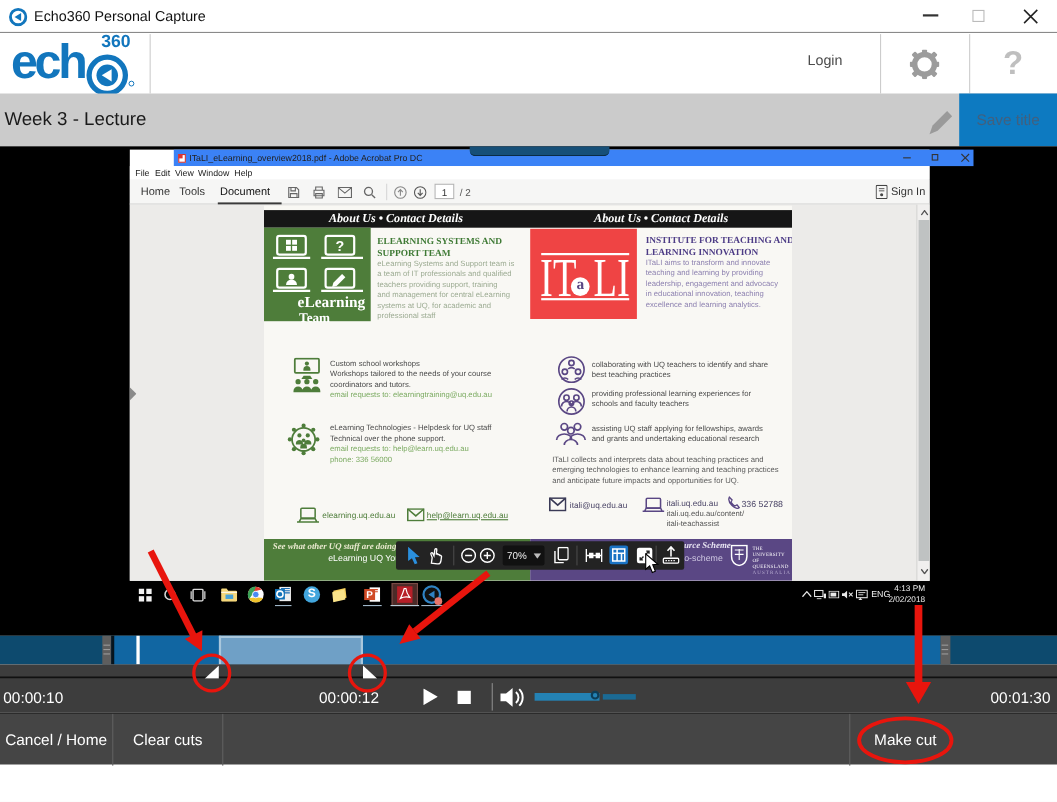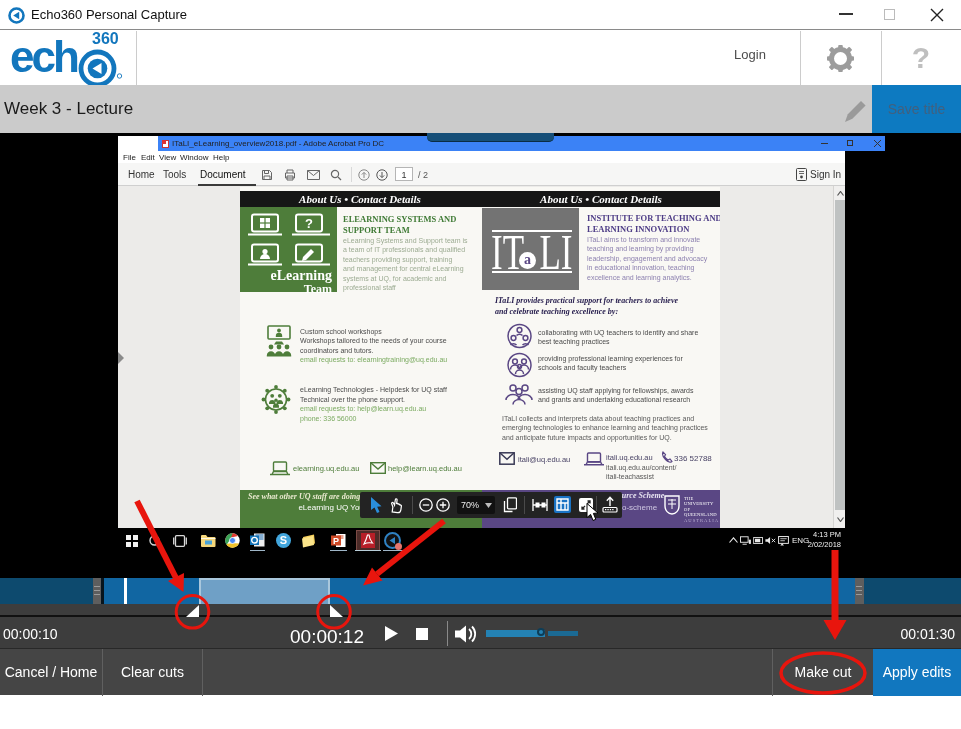--- a/index.html
+++ b/index.html
@@ -171,27 +171,27 @@
                   <rect x="17.6" y="5" width="4.4" height="4.4"></rect>
                   <rect x="12" y="10.6" width="4.4" height="4.4"></rect>
                   <rect x="17.6" y="10.6" width="4.4" height="4.4"></rect>
                 </g>
               <text x="61" y="15" font-size="13" font-weight="bold" fill="#fff" text-anchor="middle">?</text>
               <circle cx="17" cy="38.5" r="2.6" fill="#fff"></circle>
               <path d="M12,46 a5,5 0 0 1 10,0 z" fill="#fff"></path>
               <path d="M55,44 l8,-8 l3,3 l-8,8 l-4,1 z" fill="#fff"></path>
             </svg>
             <div class="abs" style="left:0;top:61px;width:92px;text-align:right;font-family:'Liberation Serif',serif;font-weight:bold;font-size:14px;color:#fff;">eLearning</div>
-            <div class="abs" style="left:0;top:75px;width:92px;text-align:right;font-family:'Liberation Serif',serif;font-weight:bold;font-size:12px;color:#fff;">Team</div>
+            <div class="abs" style="left:0;top:75px;width:92px;text-align:center;font-family:'Liberation Serif',serif;font-weight:bold;font-size:12px;color:#fff;">Team</div>
           </div>
 
           <div class="abs" style="left:103px;top:27px;font-family:'Liberation Serif',serif;font-weight:bold;font-size:8.5px;line-height:10.5px;color:#3f7a35;white-space:nowrap;">ELEARNING SYSTEMS AND<br>SUPPORT TEAM</div>
           <div class="abs" style="left:103px;top:49px;font-size:7px;line-height:9.4px;color:#9cab92;white-space:nowrap;">eLearning Systems and Support team is<br>a team of IT professionals and qualified<br>teachers providing support, training<br>and management for central eLearning<br>systems at UQ, for academic and<br>professional staff</div>
 
-          <div class="abs" style="left:242px;top:21px;width:97px;height:82px;background:#737373;">
+          <div class="abs" style="left:242px;top:21px;width:97px;height:82px;background:#ef4444;">
             <div class="abs" style="left:10px;top:22px;width:80px;height:2px;background:#fff;"></div>
             <div class="abs" style="left:10px;top:63px;width:80px;height:2px;background:#fff;"></div>
             <div class="abs" style="left:9px;top:15px;font-family:'Liberation Serif',serif;font-size:50px;color:#fff;transform:scaleX(0.7);transform-origin:0 0;white-space:nowrap;">IT<span style="display:inline-block;width:22px;"></span>LI</div>
             <div class="abs" style="left:37px;top:44px;width:17px;height:17px;background:#fff;border-radius:50%;text-align:center;font-family:'Liberation Serif',serif;font-weight:bold;font-size:14px;line-height:16px;color:#5a4784;">a</div>
           </div>
 
           <div class="abs" style="left:347px;top:26px;font-family:'Liberation Serif',serif;font-weight:bold;font-size:8.5px;line-height:10.5px;color:#4d3c86;white-space:nowrap;">INSTITUTE FOR TEACHING AND<br>LEARNING INNOVATION</div>
           <div class="abs" style="left:347px;top:48px;font-size:7px;line-height:9.4px;color:#8d81b0;white-space:nowrap;">ITaLI aims to transform and innovate<br>teaching and learning by providing<br>leadership, engagement and advocacy<br>in educational innovation, teaching<br>excellence and learning analytics.</div>
 
 
@@ -235,23 +235,22 @@
 
           <svg class="abs" style="left:30px;top:274px;" width="20" height="16" viewBox="0 0 20 16">
             <rect x="3.5" y="1" width="13" height="9" rx="1" fill="none" stroke="#4e7d3a" stroke-width="1.4"></rect>
             <path d="M0,13.5 h20 M2,13.5 l1.5,-3 h13 l1.5,3" fill="none" stroke="#4e7d3a" stroke-width="1.4"></path>
           </svg>
           <div class="abs" style="left:53px;top:277px;font-size:7.5px;color:#4e7d3a;">elearning.uq.edu.au</div>
           <svg class="abs" style="left:130px;top:275px;" width="16" height="12" viewBox="0 0 16 12">
             <rect x="0.7" y="0.7" width="14.6" height="10.6" fill="none" stroke="#4e7d3a" stroke-width="1.4"></rect>
             <path d="M0.7,0.7 L8,7 L15.3,0.7" fill="none" stroke="#4e7d3a" stroke-width="1.4"></path>
           </svg>
-          <div class="abs" style="left:148px;top:277px;font-size:7.5px;color:#4e7d3a;">help@learn.uq.edu.au</div>
-
-          <div class="abs" style="left:255px;top:109px;font-family:'Liberation Serif',serif;font-style:italic;font-weight:bold;font-size:8px;line-height:10.5px;color:#2a2150;white-space:nowrap;">ITaLI provides practical support for teachers to achieve<br>and celebrate teaching excellence by:</div>
+          <div class="abs" style="left:148px;top:277px;font-size:7.5px;color:#4e7d3a;text-decoration:underline;">help@learn.uq.edu.au</div>
+
 
           <svg class="abs" style="left:266px;top:136px;" width="27" height="28" viewBox="0 0 27 28">
             <g fill="none" stroke="#5a4784" stroke-width="1.5">
               <circle cx="13.5" cy="13" r="11.5"></circle>
               <circle cx="13.5" cy="7" r="2.4"></circle>
                 <circle cx="7.5" cy="15" r="2.4"></circle>
                 <circle cx="19.5" cy="15" r="2.4"></circle>
               <path d="M4.5,22 a4,4 0 0 1 6,0 M10.5,12.5 a4,4 0 0 1 6,0 M16.5,22 a4,4 0 0 1 6,0"></path>
             </g>
           </svg>
@@ -483,21 +482,21 @@
     <svg class="abs" style="left:186px;top:1px;" width="13" height="12" viewBox="0 0 13 12">
       <polygon points="13,0 13,12 0,12" fill="#fff"></polygon>
     </svg>
     <svg class="abs" style="left:330px;top:1px;" width="13" height="12" viewBox="0 0 13 12">
       <polygon points="0,0 13,12 0,12" fill="#fff"></polygon>
     </svg>
   </div>
 
   <div class="abs" style="left:0;top:617px;width:961px;height:31px;background:#3d3d3d;">
     <div class="abs" style="left:3px;top:9px;font-size:14px;color:#fff;">00:00:10</div>
-    <div class="abs" style="left:290px;top:9px;font-size:19px;color:#fff;">00:00:12</div>
+    <div class="abs" style="left:290px;top:9px;font-size:14px;color:#fff;">00:00:12</div>
     <svg class="abs" style="left:384px;top:9px;" width="14" height="15" viewBox="0 0 14 15">
       <polygon points="1,0 14,7.5 1,15" fill="#fff"></polygon>
     </svg>
     <div class="abs" style="left:416px;top:11px;width:12px;height:12px;background:#fff;"></div>
     <div class="abs" style="left:447px;top:4px;width:1px;height:25px;background:#8a8a8a;"></div>
     <svg class="abs" style="left:453px;top:7px;" width="30" height="20" viewBox="0 0 30 20">
       <polygon points="2,6.5 7,6.5 13,1.5 13,18.5 7,13.5 2,13.5" fill="#fff"></polygon>
       <path d="M16,5 a6.5,6.5 0 0 1 0,10" fill="none" stroke="#fff" stroke-width="1.8"></path>
       <path d="M19,2.5 a10.5,10.5 0 0 1 0,15" fill="none" stroke="#fff" stroke-width="1.8"></path>
     </svg>
@@ -507,23 +506,20 @@
     <div class="abs" style="left:855px;top:9px;width:100px;text-align:right;font-size:14px;color:#fff;">00:01:30</div>
   </div>
 
   <div class="abs" style="left:0;top:648px;width:961px;height:47px;background:#454545;border-top:1px solid #282828;">
     <div class="abs" style="left:0;top:15px;width:102px;text-align:center;font-size:14px;color:#fff;">Cancel / Home</div>
     <div class="abs" style="left:102px;top:0;width:1px;height:47px;background:#606060;"></div>
     <div class="abs" style="left:103px;top:15px;width:99px;text-align:center;font-size:14px;color:#fff;">Clear cuts</div>
     <div class="abs" style="left:202px;top:0;width:1px;height:47px;background:#606060;"></div>
     <div class="abs" style="left:772px;top:0;width:1px;height:47px;background:#606060;"></div>
     <div class="abs" style="left:773px;top:15px;width:100px;text-align:center;font-size:14px;color:#fff;">Make cut</div>
-    <div class="abs" style="left:873px;top:0;width:88px;height:47px;background:#1177bf;">
-      <div class="abs" style="left:0;top:15px;width:88px;text-align:center;font-size:14px;color:#fff;">Apply edits</div>
-    </div>
   </div>
 
 
   <svg class="abs" style="left:0;top:0;pointer-events:none;" width="961" height="729" viewBox="0 0 961 729">
     <g stroke="#e8150d" fill="none">
       <line x1="137" y1="501" x2="176" y2="578" stroke-width="6"></line>
       <polygon points="183.5,592 168,581 184,573" fill="#e8150d" stroke="none"></polygon>
       <line x1="444" y1="521" x2="377" y2="574" stroke-width="6"></line>
       <polygon points="363,585.5 372,567.5 382.5,580.5" fill="#e8150d" stroke="none"></polygon>
       <line x1="835" y1="550" x2="835" y2="622" stroke-width="7"></line>

